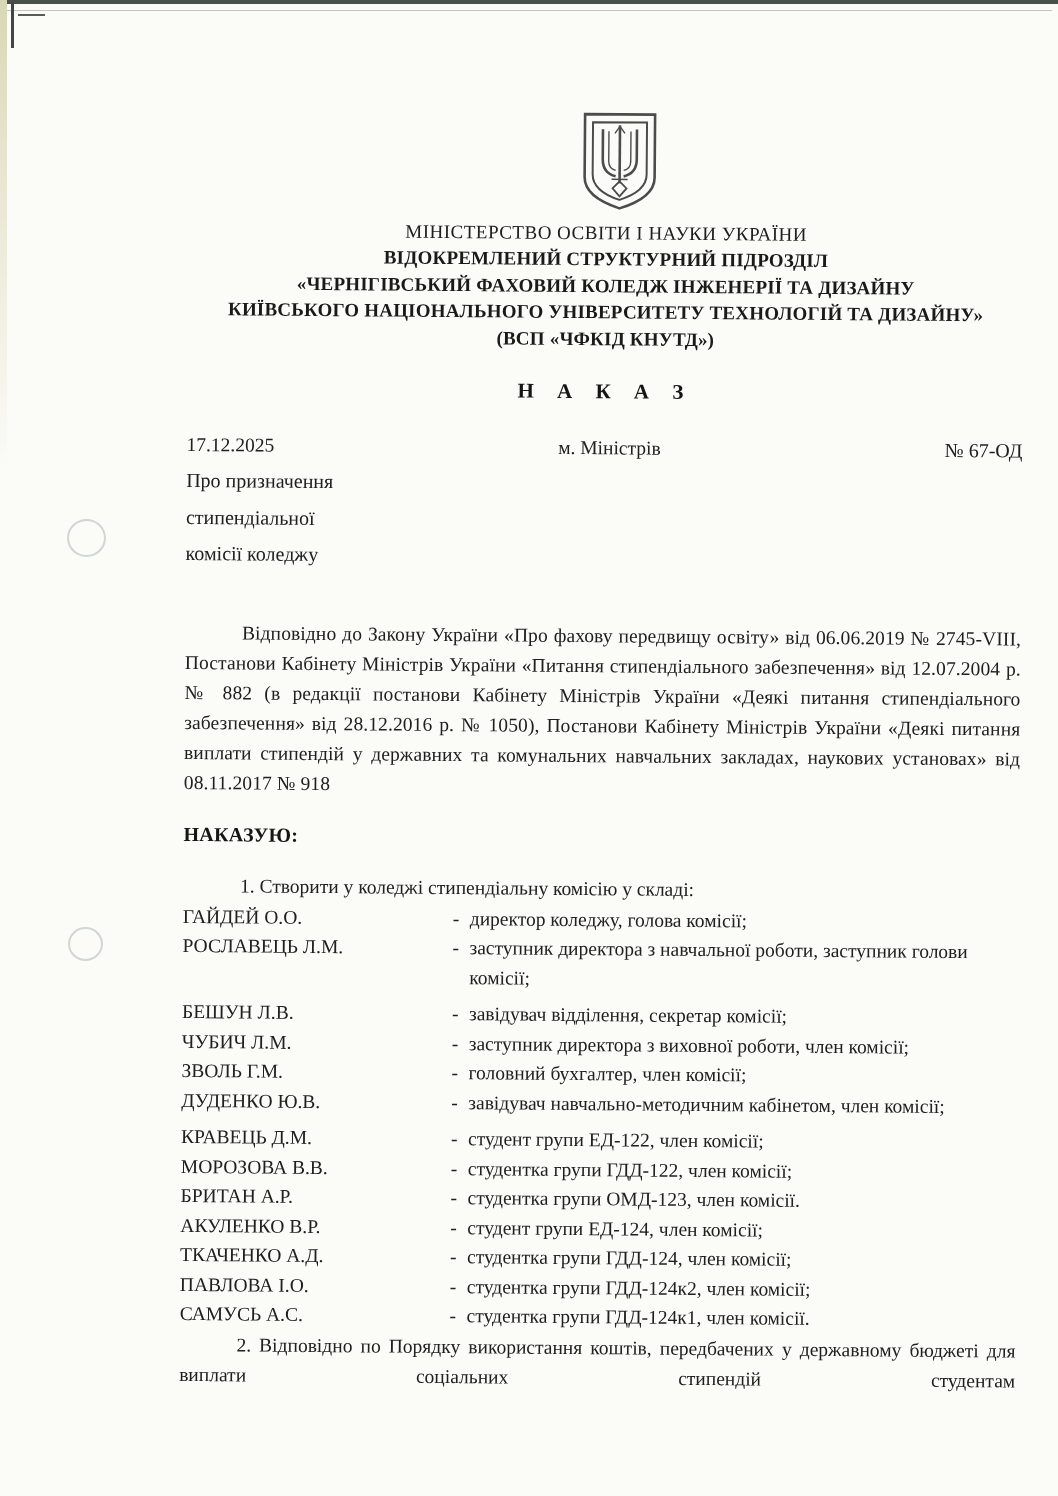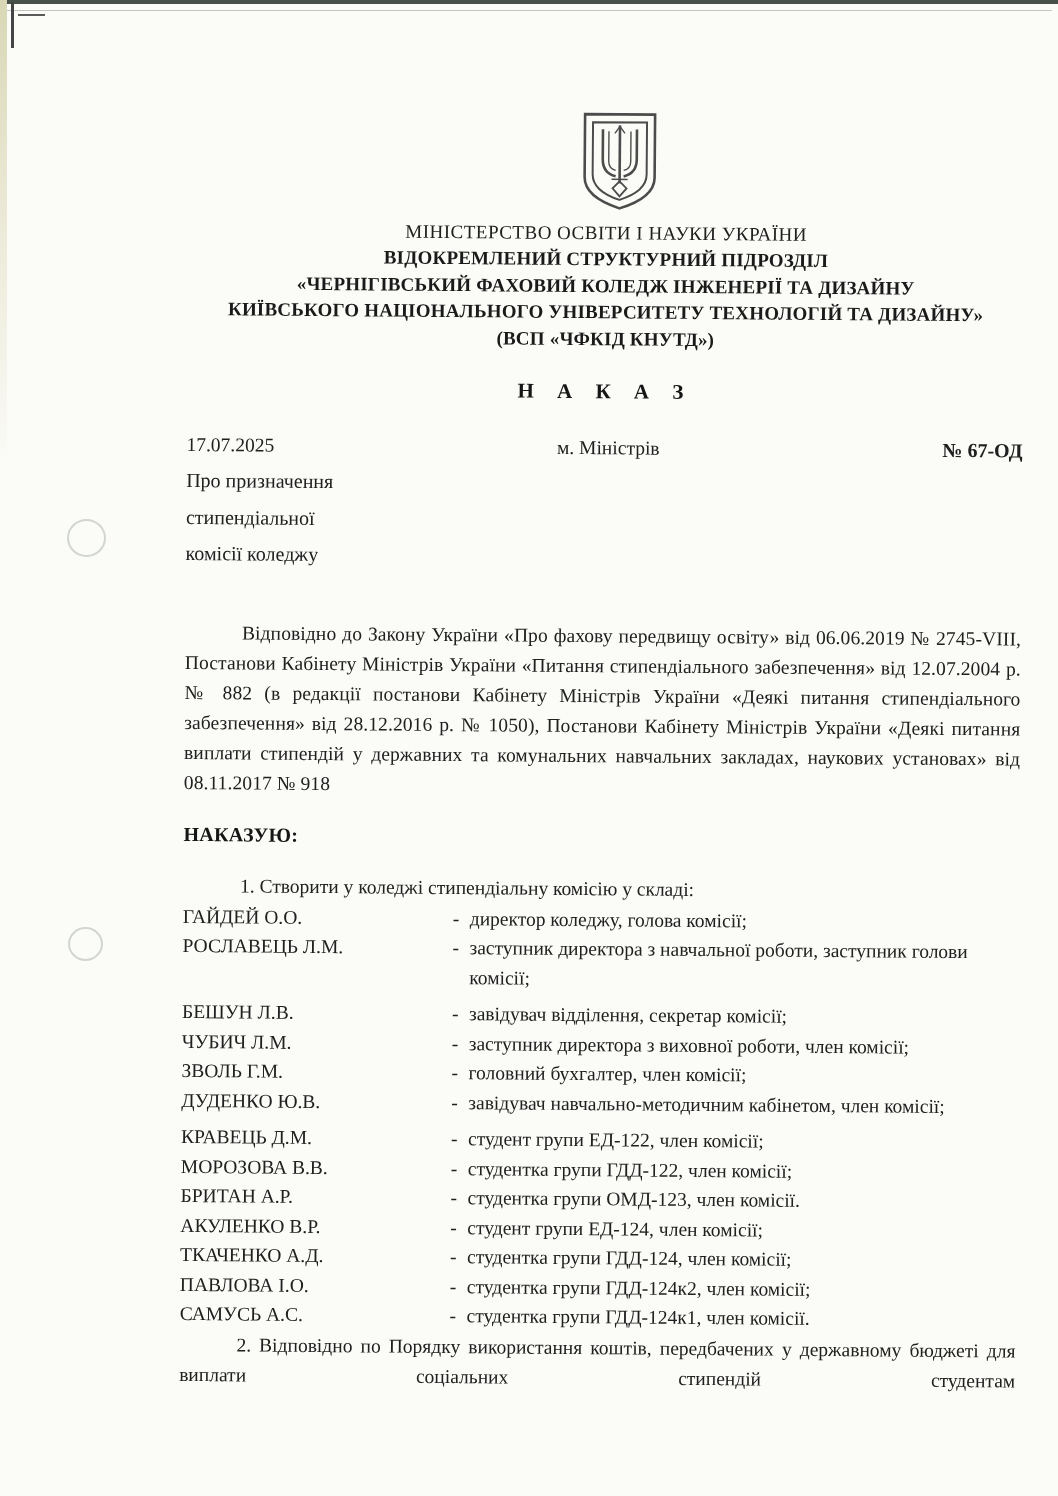--- a/index.html
+++ b/index.html
@@ -25,21 +25,21 @@
   .doc {
     position:absolute; left:190px; top:0; width:836px;
     transform:rotate(0.45deg); transform-origin:0 0;
   }
   .emblem-wrap { width:82px; margin:108px auto 8px; transform:translateX(13px); }
   .hdr { text-align:center; }
   .hdr-ministry { font-size:19px; letter-spacing:0.5px; line-height:27px; font-weight:normal; }
   .hdr-bold { font-size:19px; font-weight:bold; line-height:26.5px; letter-spacing:0.2px; color:#1a1a1a; }
   .doc-title { text-align:center; font-size:21px; font-weight:bold; letter-spacing:9px; margin-top:27px; color:#151515; }
   .meta-row { display:flex; justify-content:space-between; align-items:baseline; margin-top:32px; font-size:19.5px; }
-  .meta-number { font-size:20px;font-weight:bold; }
+  .meta-number { font-size:20px; }
   .subject { margin-top:6px; font-size:20px; line-height:36.5px; width:320px; }
   .preamble {
     margin:46px 0 0 0; font-size:19.5px; line-height:30px;
     text-align:justify; text-indent:57px; letter-spacing:0.1px;
   }
   .resolution { margin-top:25px; font-size:20px; font-weight:bold; letter-spacing:0.3px; color:#161616; }
   .item-1 { margin:25px 0 1px 0; font-size:19.5px; line-height:30px; text-indent:57px; }
   .commission { font-size:19.5px; }
   .row { display:flex; line-height:29.5px; }
   .row.pad-after { margin-bottom:7px; }
@@ -84,21 +84,21 @@
     <div class="hdr-ministry">МІНІСТЕРСТВО ОСВІТИ І НАУКИ УКРАЇНИ</div>
     <div class="hdr-bold">ВІДОКРЕМЛЕНИЙ СТРУКТУРНИЙ ПІДРОЗДІЛ</div>
     <div class="hdr-bold">«ЧЕРНІГІВСЬКИЙ ФАХОВИЙ КОЛЕДЖ ІНЖЕНЕРІЇ ТА ДИЗАЙНУ</div>
     <div class="hdr-bold">КИЇВСЬКОГО НАЦІОНАЛЬНОГО УНІВЕРСИТЕТУ ТЕХНОЛОГІЙ ТА ДИЗАЙНУ»</div>
     <div class="hdr-bold">(ВСП «ЧФКІД КНУТД»)</div>
   </div>
 
   <div class="doc-title">Н А К А З</div>
 
   <div class="meta-row">
-    <span class="meta-date">17.07.2025</span>
+    <span class="meta-date">17.12.2025</span>
     <span class="meta-city">м. Міністрів</span>
     <span class="meta-number">№ 67-ОД</span>
   </div>
 
   <div class="subject">
     <div>Про призначення</div>
     <div>стипендіальної</div>
     <div>комісії коледжу</div>
   </div>
 

